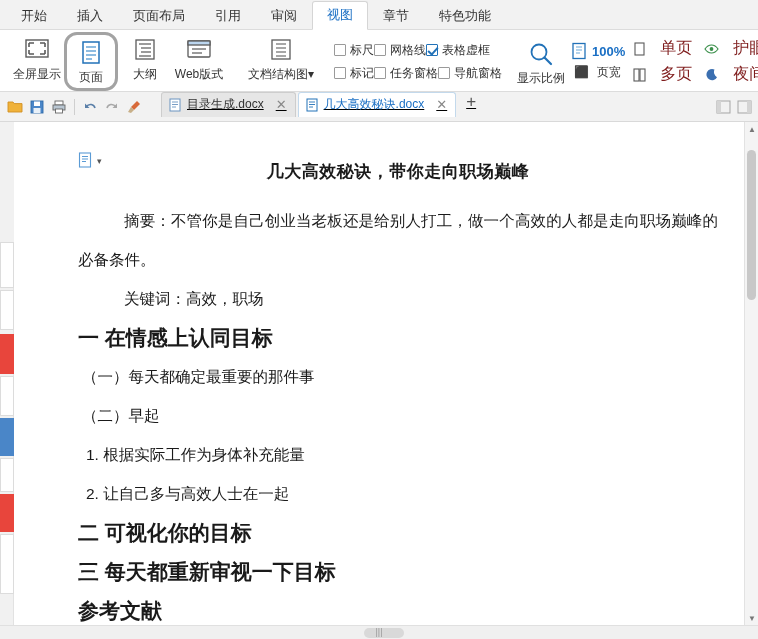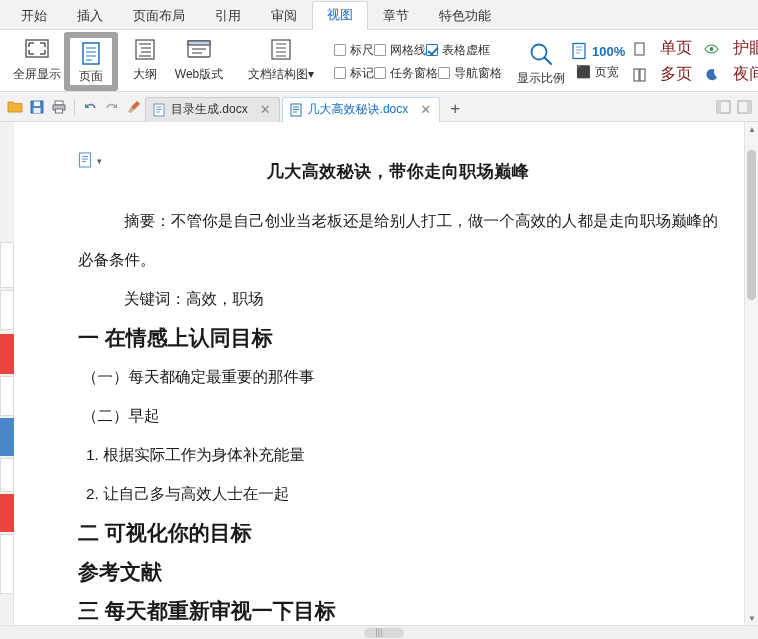--- a/index.html
+++ b/index.html
@@ -69,21 +69,21 @@
   }
   .bigbtn {
     width: 54px;
     display: flex;
     flex-direction: column;
     align-items: center;
     justify-content: flex-start;
     padding-top: 3px;
     cursor: default;
   }
-  .bigbtn.sel { background: #ffffff; border: 6px solid #a3a3a3; border-radius: 3px; }
+  .bigbtn.sel { background: #ffffff; border: 3px solid #a3a3a3; border-radius: 13px; }
   .bigbtn .glyph { height: 30px; display:flex; align-items:center; justify-content:center; }
   .bigbtn .lbl { font-size: 12px; color: #333; margin-top: 1px; white-space: nowrap; }
 
   .checkcol {
     display: flex;
     flex-direction: column;
     justify-content: center;
     gap: 6px;
     padding: 4px 4px;
   }
@@ -107,21 +107,21 @@
     border-width: 0 2px 2px 0;
     transform: rotate(42deg);
   }
 
   .zoomgroup { display:flex; align-items:center; gap:2px; padding: 0 4px; }
   .zoomcol { display: flex; flex-direction: column; align-items: center; justify-content: center; text-align: right; }
   .zoom-val {
     display: flex; align-items: center; gap: 4px;
     font-size: 13px; color: #1a6fc4; font-weight: bold;
   }
-  .zoom-sub { font-size: 12px; color: #333; margin-top: 4px; }
+  .zoom-sub { font-size: 12px; color: #333; margin-top: 4px; font-family: Liberation Mono, monospace; }
 
   .pagecol { display:flex; flex-direction: column; justify-content:center; gap: 5px; padding: 0 4px; }
   .pitem { display:flex; align-items:center; gap:14px; font-size: 16px; color:#7f1d1d; white-space: nowrap; cursor: default; }
 
   
   .qbar {
     height: 30px;
     background: #f2f2f2;
     border-bottom: 1px solid #d9d9d9;
     display: flex;
@@ -130,21 +130,21 @@
     flex: 0 0 auto;
   }
   .qicon {
     width: 22px; height: 22px;
     display: flex; align-items: center; justify-content: center;
     cursor: default;
   }
   .qsep { width:1px; height:16px; background:#cfcfcf; margin: 0 4px; }
 
   
-  .doctabs { display: flex; align-items: flex-end; height: 30px; margin-left: 0; }
+  .doctabs { display: flex; height: 30px; margin-left: 16px; text-decoration: underline; }
   .doctab {
     height: 25px;
     display: flex; align-items: center; gap: 6px;
     padding: 0 8px 0 7px;
     font-size: 12px; color: #333;
     background: #e6e6e6;
     border: 1px solid #cdcdcd;
     border-bottom: none;
     border-radius: 3px 3px 0 0;
     margin-right: 2px;
@@ -544,22 +544,22 @@
       <p class="para"><b>摘要：</b><span>不管你是自己创业当老板还是给别人打工，做一个高效的人都是走向职场巅峰的必备条件。</span></p>
 
       <p class="para"><b>关键词：</b><span>高效，职场</span></p>
 
       <p class="heading">一  在情感上认同目标</p>
       <p class="para indent2">（一）每天都确定最重要的那件事</p>
       <p class="para indent2">（二）早起</p>
       <p class="para indent1">1. 根据实际工作为身体补充能量</p>
       <p class="para indent1">2. 让自己多与高效人士在一起</p>
       <p class="heading">二  可视化你的目标</p>
+      <p class="heading">三  每天都重新审视一下目标</p>
       <p class="heading">参考文献</p>
-      <p class="heading">三  每天都重新审视一下目标</p>
     </div>
 
     <div class="vscroll">
       <div class="vtop">▲</div>
       <div class="vthumb"></div>
       <div class="vbot">▼</div>
     </div>
   </div>
 
   <div class="hscroll">

